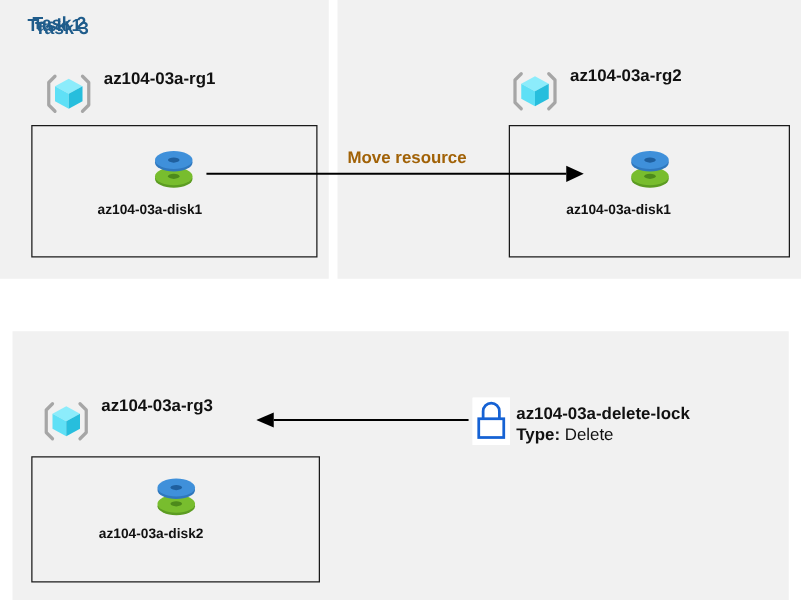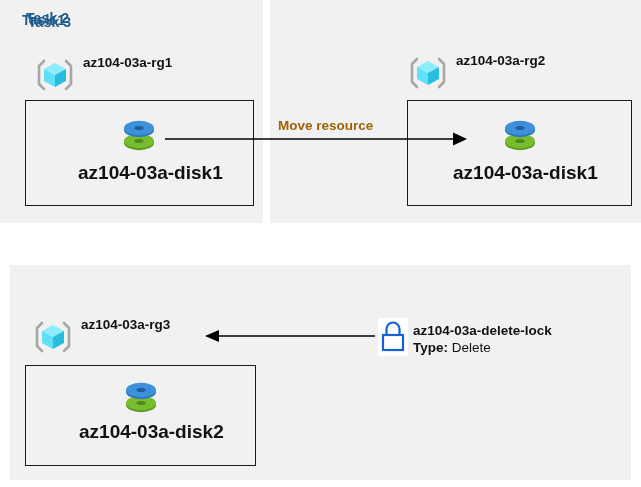--- a/index.html
+++ b/index.html
@@ -87,21 +87,21 @@
     height: 42px;
   }
   .disk-icon svg { display: block; width: 40px; height: 42px; }
 
   #disk-icon-1 { left: 119px; top: 113px; }
   #disk-icon-2 { left: 500px; top: 113px; }
   #disk-icon-3 { left: 121px; top: 375px; }
 
   .disk-label {
     position: absolute;
-    font-size: 19px;
+    font-size: 11px;
     font-weight: bold;
     color: #111111;
     white-space: nowrap;
   }
   #disk-label-1 { left: 78px;  top: 162px; }
   #disk-label-2 { left: 453px; top: 162px; }
   #disk-label-3 { left: 79px;  top: 421px; }
 
   
   #move-arrow {

